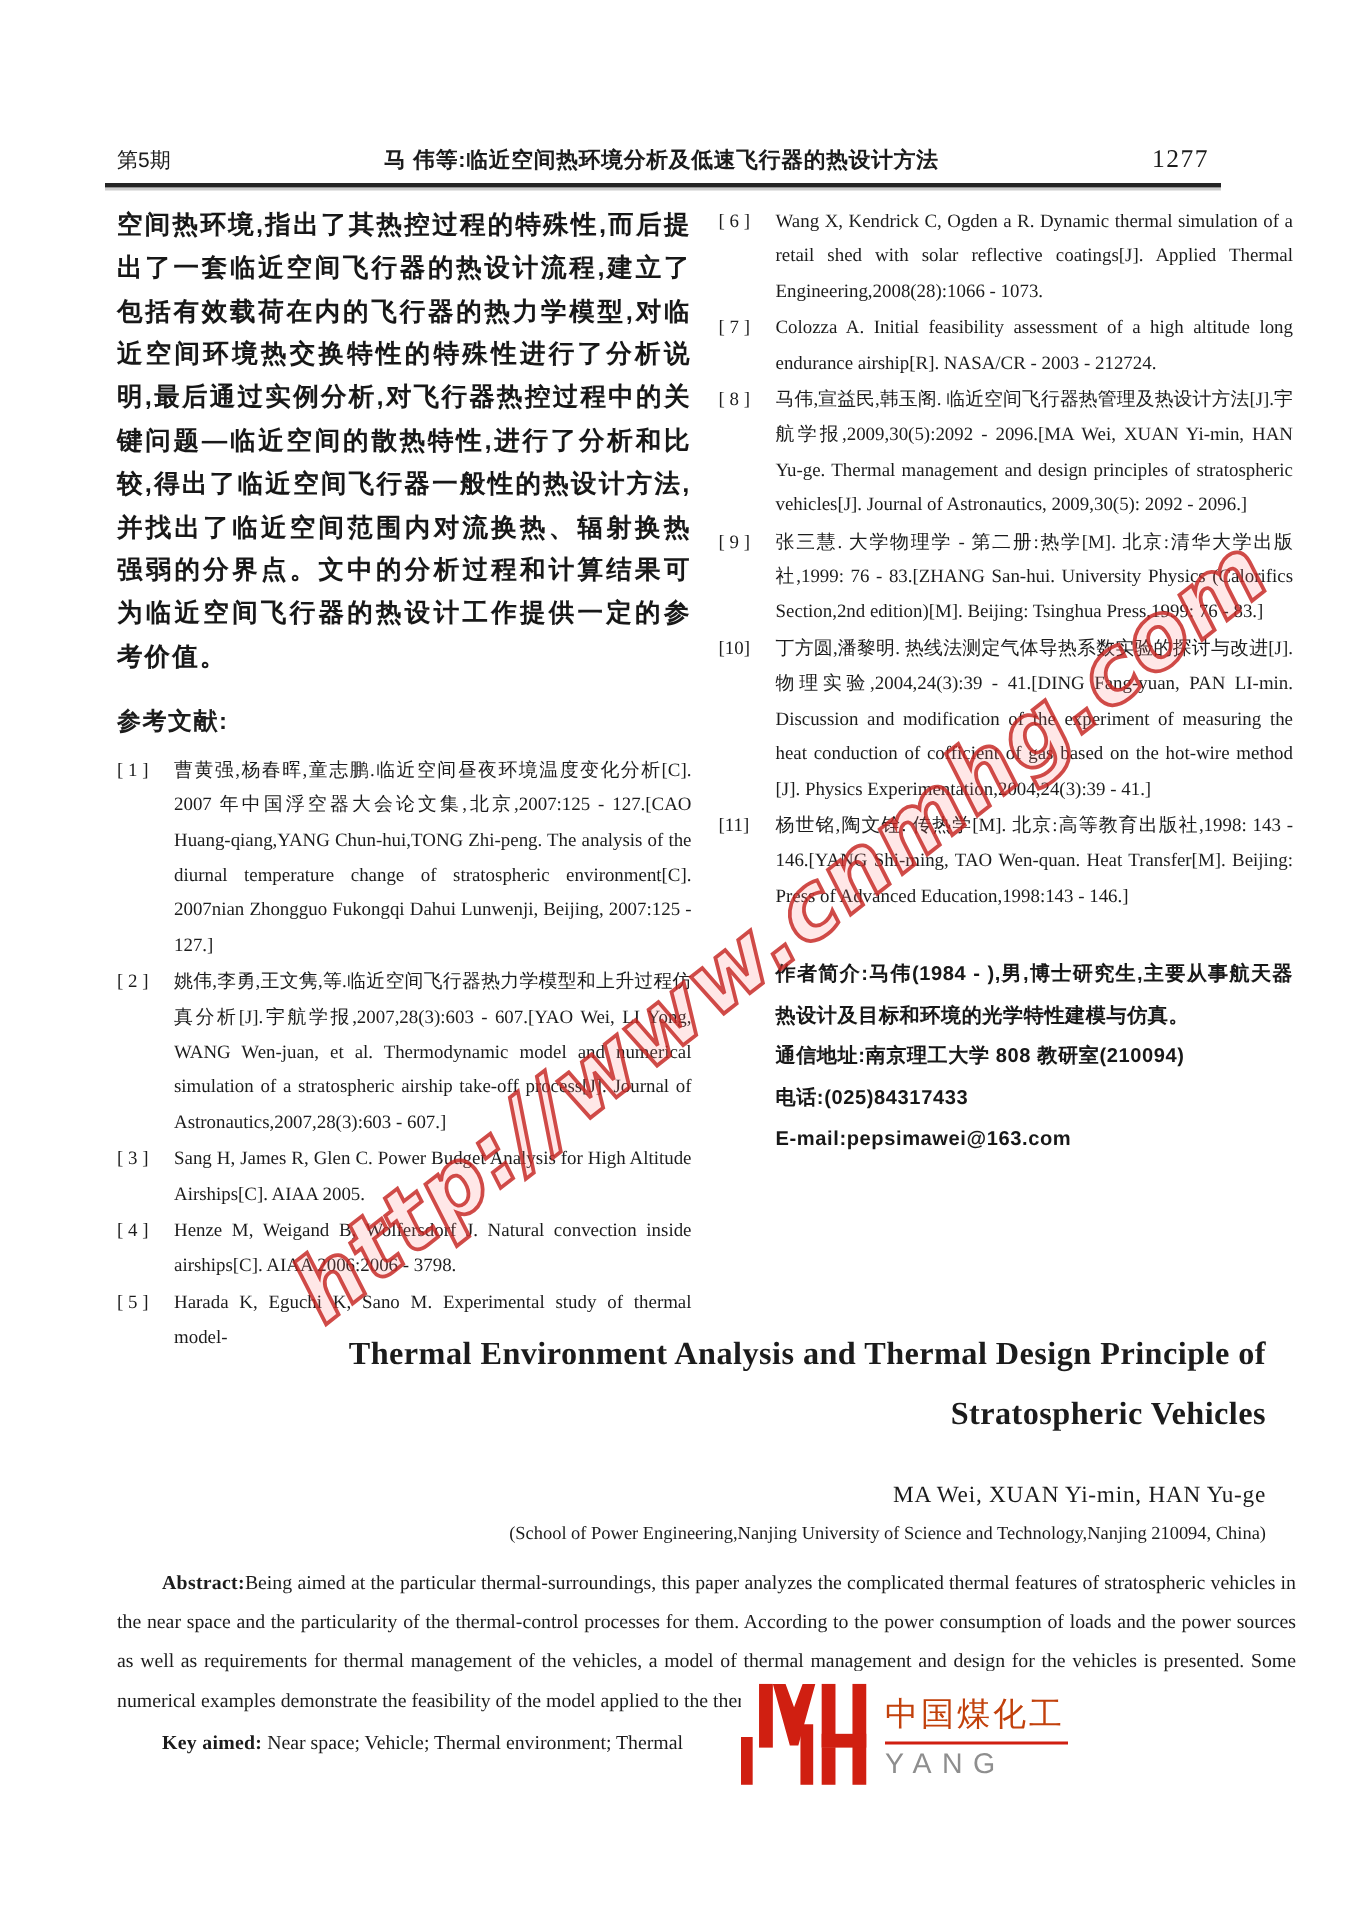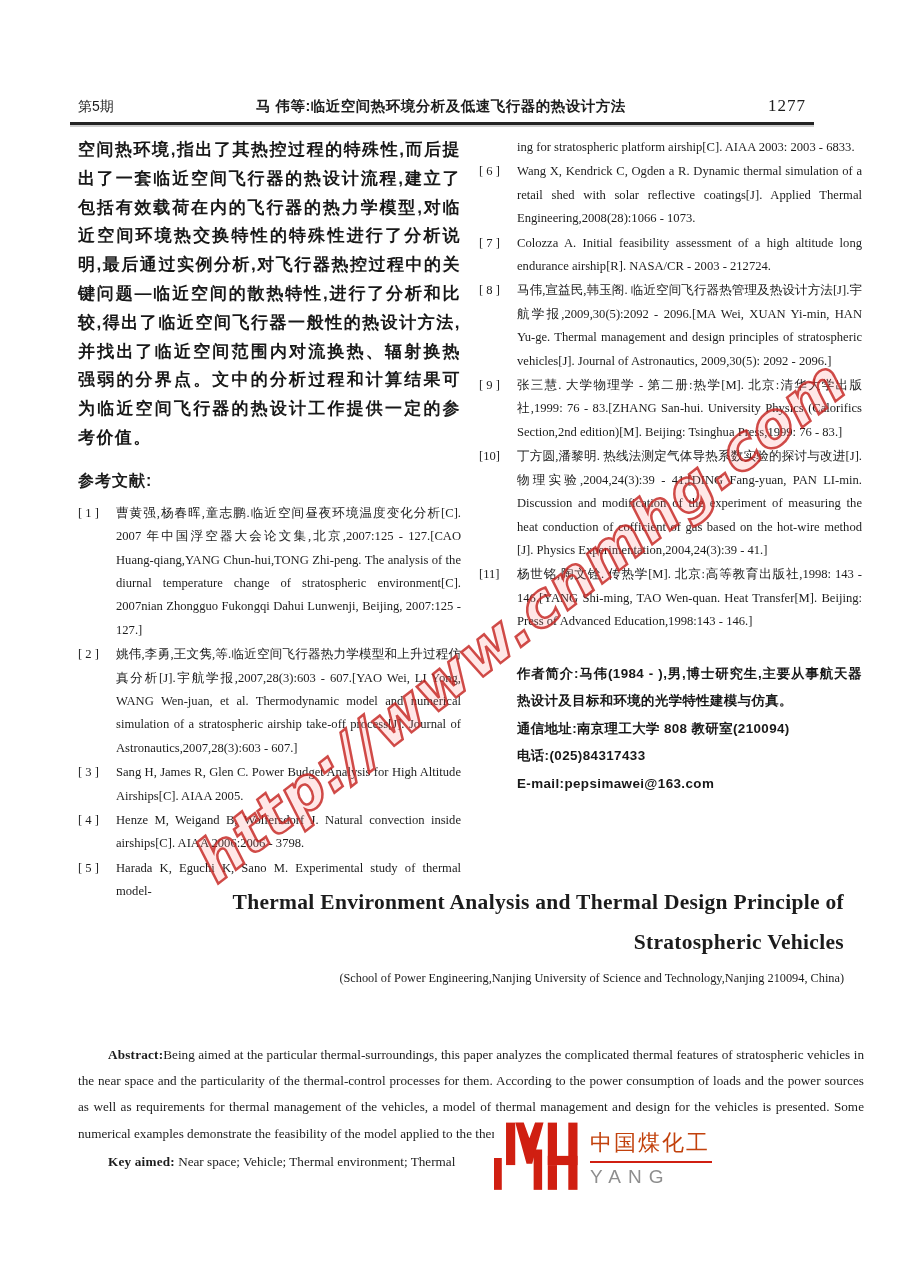--- a/index.html
+++ b/index.html
@@ -112,21 +112,20 @@
     <span class="ref-num">[ 4 ]</span>
     <span class="ref-text">Henze M, Weigand B, Wolfersdorf J. Natural convection inside airships[C]. AIAA 2006:2006 - 3798.</span>
   </div>
   <div class="ref">
     <span class="ref-num">[ 5 ]</span>
     <span class="ref-text">Harada K, Eguchi K, Sano M. Experimental study of thermal model-</span>
   </div>
 </div>
 
 <div class="col-right">
-  <p class="continuation">ing for stratospheric platform airship[C]. AIAA 2003: 2003 - 6833.</p>
 
   <div class="ref">
     <span class="ref-num">[ 6 ]</span>
     <span class="ref-text">Wang X, Kendrick C, Ogden a R. Dynamic thermal simulation of a retail shed with solar reflective coatings[J]. Applied Thermal Engineering,2008(28):1066 - 1073.</span>
   </div>
   <div class="ref">
     <span class="ref-num">[ 7 ]</span>
     <span class="ref-text">Colozza A. Initial feasibility assessment of a high altitude long endurance airship[R]. NASA/CR - 2003 - 212724.</span>
   </div>
   <div class="ref">
@@ -152,20 +151,21 @@
     <p>电话:(025)84317433</p>
     <p>E-mail:pepsimawei@163.com</p>
   </div>
 </div>
 
 <div class="eng">
   <p class="eng-title">
     <span>Thermal Environment Analysis and Thermal Design Principle of</span><br>
     <span>Stratospheric Vehicles</span>
   </p>
+  <p class="eng-authors">MA Wei, XUAN Yi-min, HAN Yu-ge</p>
   <p class="eng-affil">(School of Power Engineering,Nanjing University of Science and Technology,Nanjing 210094, China)</p>
 </div>
 
 <div class="abs">
   <p class="para">
     <b>Abstract:</b><span>Being aimed at the particular thermal-surroundings, this paper analyzes the complicated thermal features of stratospheric vehicles in the near space and the particularity of the thermal-control processes for them. According to the power consumption of loads and the power sources as well as requirements for thermal management of the vehicles, a model of thermal management and design for the vehicles is presented. Some numerical examples demonstrate the feasibility of the model applied to the thermal management and design of vehicles.</span>
   </p>
   <p class="kw">
     <b>Key aimed:</b>&nbsp;<span>Near space; Vehicle; Thermal environment; Thermal</span>
   </p>

